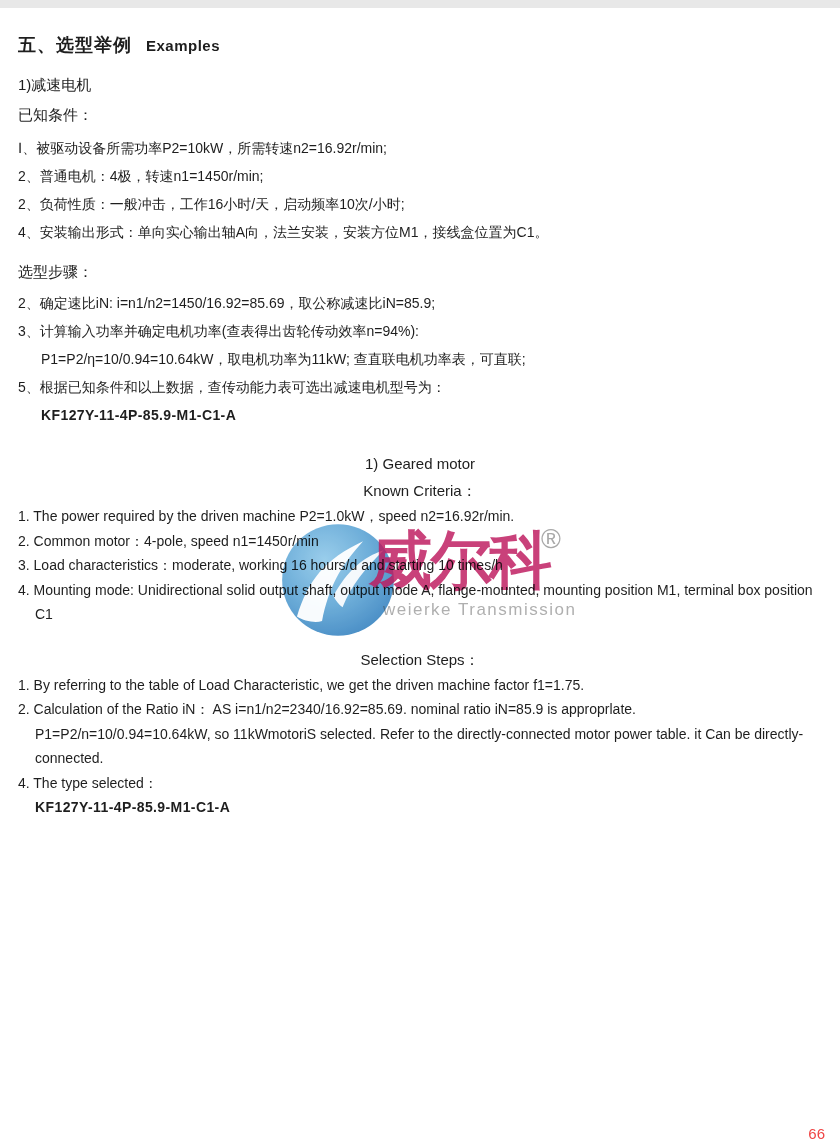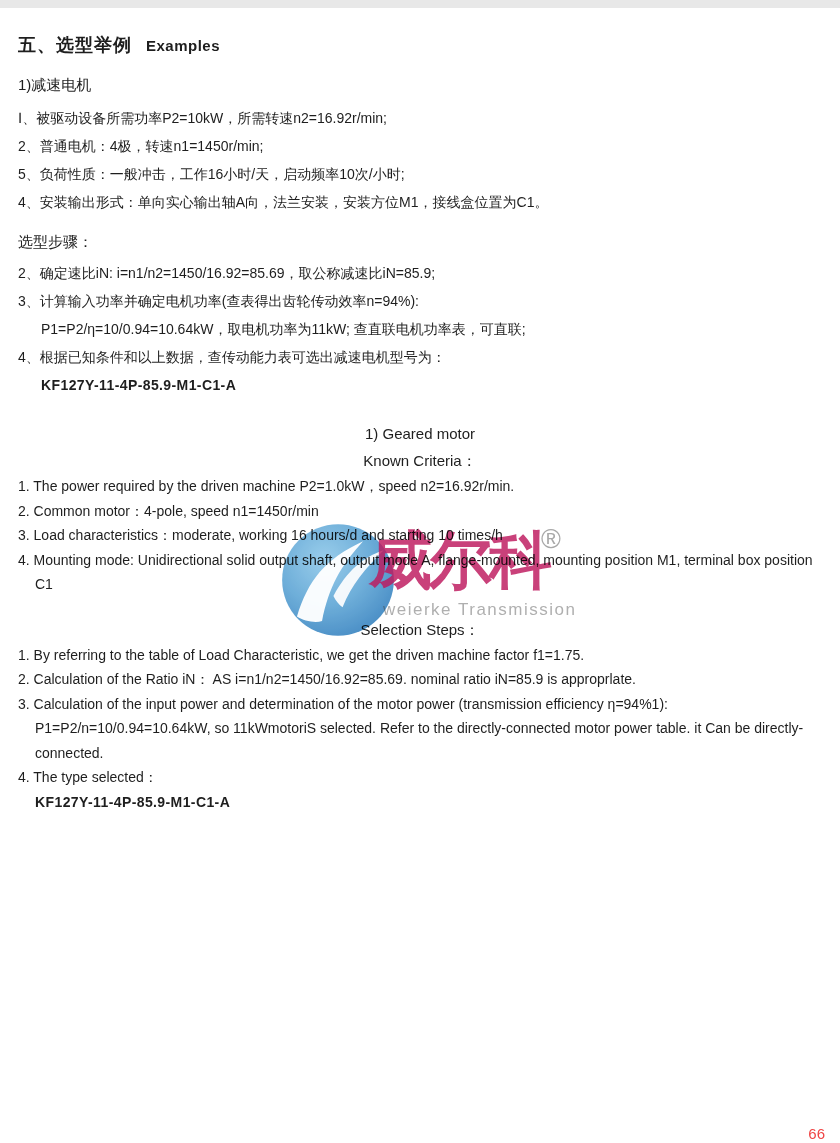--- a/index.html
+++ b/index.html
@@ -56,55 +56,55 @@
 
 <div class="page">
 
   <div class="content">
 
     <div class="doc-title">
       <span>五、选型举例</span><span class="title-en">Examples</span>
     </div>
 
     <div class="cn-section-heading">1)减速电机</div>
+    <div class="cn-known-heading">已知条件：</div>
 
     <div class="cn-list">
       <div class="cn-line">Ⅰ、被驱动设备所需功率P2=10kW，所需转速n2=16.92r/min;</div>
       <div class="cn-line">2、普通电机：4极，转速n1=1450r/min;</div>
-      <div class="cn-line">5、负荷性质：一般冲击，工作16小时/天，启动频率10次/小时;</div>
+      <div class="cn-line">2、负荷性质：一般冲击，工作16小时/天，启动频率10次/小时;</div>
       <div class="cn-line">4、安装输出形式：单向实心输出轴A向，法兰安装，安装方位M1，接线盒位置为C1。</div>
     </div>
 
     <div class="cn-steps-heading">选型步骤：</div>
 
     <div class="cn-steps">
       <div class="cn-line">2、确定速比iN: i=n1/n2=1450/16.92=85.69，取公称减速比iN=85.9;</div>
       <div class="cn-line">3、计算输入功率并确定电机功率(查表得出齿轮传动效率n=94%):</div>
       <div class="cn-line indent">P1=P2/η=10/0.94=10.64kW，取电机功率为11kW; 查直联电机功率表，可直联;</div>
-      <div class="cn-line">4、根据已知条件和以上数据，查传动能力表可选出减速电机型号为：</div>
+      <div class="cn-line">5、根据已知条件和以上数据，查传动能力表可选出减速电机型号为：</div>
       <div class="cn-line indent model-line">KF127Y-11-4P-85.9-M1-C1-A</div>
     </div>
 
     <div class="en-section">
       <div class="en-heading">1) Geared motor</div>
       <div class="en-heading">Known Criteria：</div>
 
       <div>
         <div class="en-line hang">1. The power required by the driven machine P2=1.0kW，speed n2=16.92r/min.</div>
         <div class="en-line hang">2. Common motor：4-pole, speed n1=1450r/min</div>
         <div class="en-line hang">3. Load characteristics：moderate, working 16 hours/d and starting 10 times/h</div>
         <div class="en-line hang">4. Mounting mode: Unidirectional solid output shaft, output mode A, flange-mounted, mounting position M1, terminal box  position C1</div>
       </div>
 
       <div class="en-heading en-steps-heading">Selection Steps：</div>
 
       <div>
         <div class="en-line hang">1. By referring to the table of Load Characteristic, we get the driven machine factor f1=1.75.</div>
-        <div class="en-line hang">2. Calculation of the Ratio iN：  AS i=n1/n2=1450/16.92=85.69. nominal ratio iN=85.9 is approprlate.</div>
-        <div class="en-line hang">3. Calculation of the input power and determination of the motor power (transmission efficiency  η=94%1):</div>
+        <div class="en-line hang">2. Calculation of the Ratio iN：  AS i=n1/n2=2340/16.92=85.69. nominal ratio iN=85.9 is approprlate.</div>
         <div class="en-line en-sub">P1=P2/n=10/0.94=10.64kW, so 11kWmotoriS selected. Refer to the directly-connected motor power table. it Can be directly-connected.</div>
         <div class="en-line hang">4. The type selected：</div>
         <div class="en-line en-model">KF127Y-11-4P-85.9-M1-C1-A</div>
       </div>
     </div>
 
   </div>
 
   <div class="watermark">
     <div class="wm-logo">

